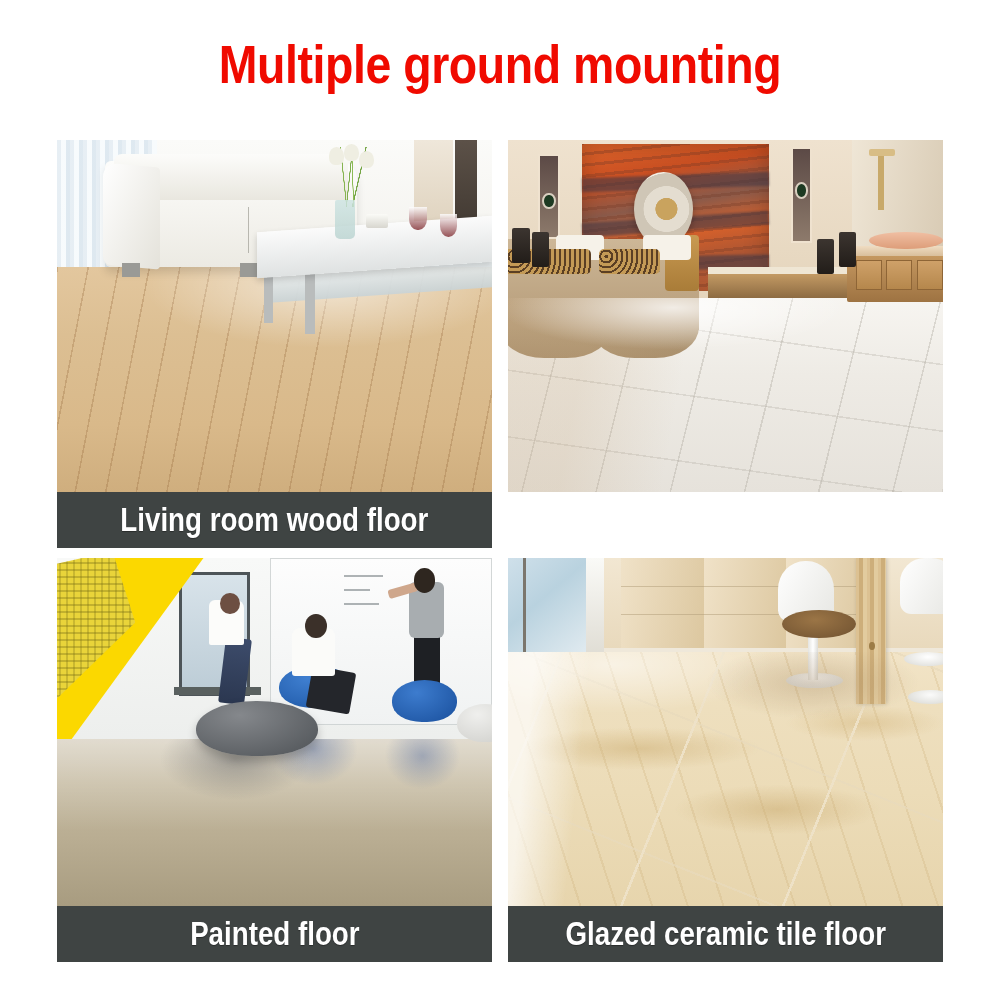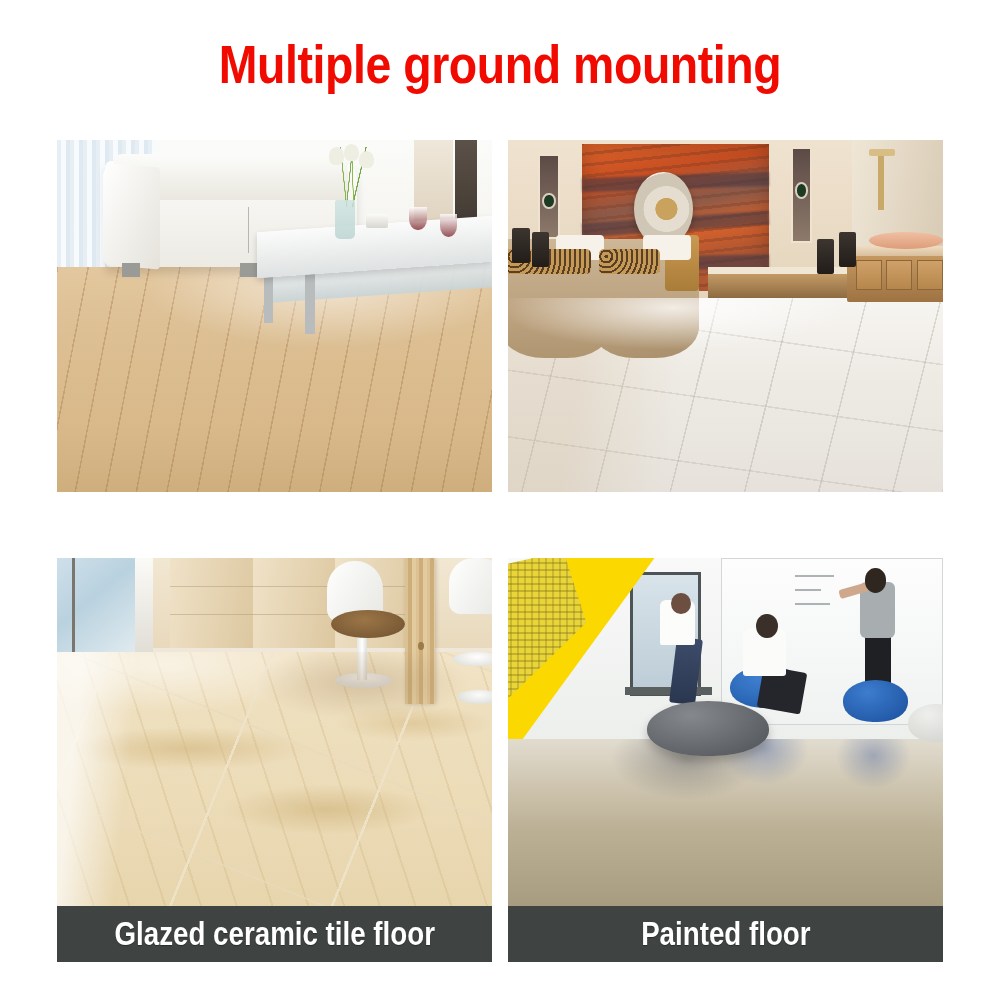--- a/index.html
+++ b/index.html
@@ -584,20 +584,23 @@
       <div class="table-leg l2"></div>
       <div class="table"></div>
       <div class="stems"></div>
       <div class="bloom b1"></div>
       <div class="bloom b2"></div>
       <div class="bloom b3"></div>
       <div class="vase"></div>
       <div class="cup"></div>
       <div class="glass g1"></div>
       <div class="glass g2"></div>
+    </div>
+    <div class="caption-bar">
+      <span class="caption-text">Living room wood floor</span>
     </div>
   </div>
 
   <div class="cell">
     <div class="photo p2">
       <div class="topwall"></div>
       <div class="bathwall"></div>
       <div class="shower"></div>
       <div class="shower-head"></div>
       <div class="feature-wall"></div>
@@ -630,20 +633,53 @@
       <div class="drawer dr3"></div>
       <div class="lantern l1"></div>
       <div class="lantern l2"></div>
       <div class="lantern l3"></div>
       <div class="lantern l4"></div>
       <div class="tileshine"></div>
     </div>
   </div>
 
   <div class="cell">
+    <div class="photo p3">
+      <div class="wall"></div>
+      <div class="whiteboard"></div>
+      <div class="wb-scribble w1"></div>
+      <div class="wb-scribble w2"></div>
+      <div class="wb-scribble w3"></div>
+      <div class="window"></div>
+      <div class="sill"></div>
+      <div class="stair-yellow"></div>
+      <div class="stair-mesh"></div>
+      <div class="floor"></div>
+      <div class="floor-reflect"></div>
+      <div class="person-a-leg"></div>
+      <div class="person-a-top"></div>
+      <div class="person-a-head"></div>
+      <div class="pouf blue1"></div>
+      <div class="person-b-leg"></div>
+      <div class="person-b-top"></div>
+      <div class="person-b-head"></div>
+      <div class="person-c-leg"></div>
+      <div class="person-c-top"></div>
+      <div class="person-c-arm"></div>
+      <div class="person-c-head"></div>
+      <div class="pouf blue2"></div>
+      <div class="pouf white"></div>
+      <div class="pouf gray"></div>
+    </div>
+    <div class="caption-bar">
+      <span class="caption-text">Painted floor</span>
+    </div>
+  </div>
+
+  <div class="cell">
     <div class="photo p4">
       <div class="backwall"></div>
       <div class="panel pa"></div>
       <div class="panel pb"></div>
       <div class="panel pc"></div>
       <div class="panel-line pl1"></div>
       <div class="panel-line pl2"></div>
       <div class="sky"></div>
       <div class="lawn"></div>
       <div class="glassdoor"></div>
@@ -662,46 +698,13 @@
       <div class="chair2"></div>
       <div class="chair2-base"></div>
       <div class="chair3-base"></div>
       <div class="tileshine"></div>
     </div>
     <div class="caption-bar">
       <span class="caption-text">Glazed ceramic tile floor</span>
     </div>
   </div>
 
-  <div class="cell">
-    <div class="photo p3">
-      <div class="wall"></div>
-      <div class="whiteboard"></div>
-      <div class="wb-scribble w1"></div>
-      <div class="wb-scribble w2"></div>
-      <div class="wb-scribble w3"></div>
-      <div class="window"></div>
-      <div class="sill"></div>
-      <div class="stair-yellow"></div>
-      <div class="stair-mesh"></div>
-      <div class="floor"></div>
-      <div class="floor-reflect"></div>
-      <div class="person-a-leg"></div>
-      <div class="person-a-top"></div>
-      <div class="person-a-head"></div>
-      <div class="pouf blue1"></div>
-      <div class="person-b-leg"></div>
-      <div class="person-b-top"></div>
-      <div class="person-b-head"></div>
-      <div class="person-c-leg"></div>
-      <div class="person-c-top"></div>
-      <div class="person-c-arm"></div>
-      <div class="person-c-head"></div>
-      <div class="pouf blue2"></div>
-      <div class="pouf white"></div>
-      <div class="pouf gray"></div>
-    </div>
-    <div class="caption-bar">
-      <span class="caption-text">Painted floor</span>
-    </div>
-  </div>
-
 </div>
 
 </body></html>

